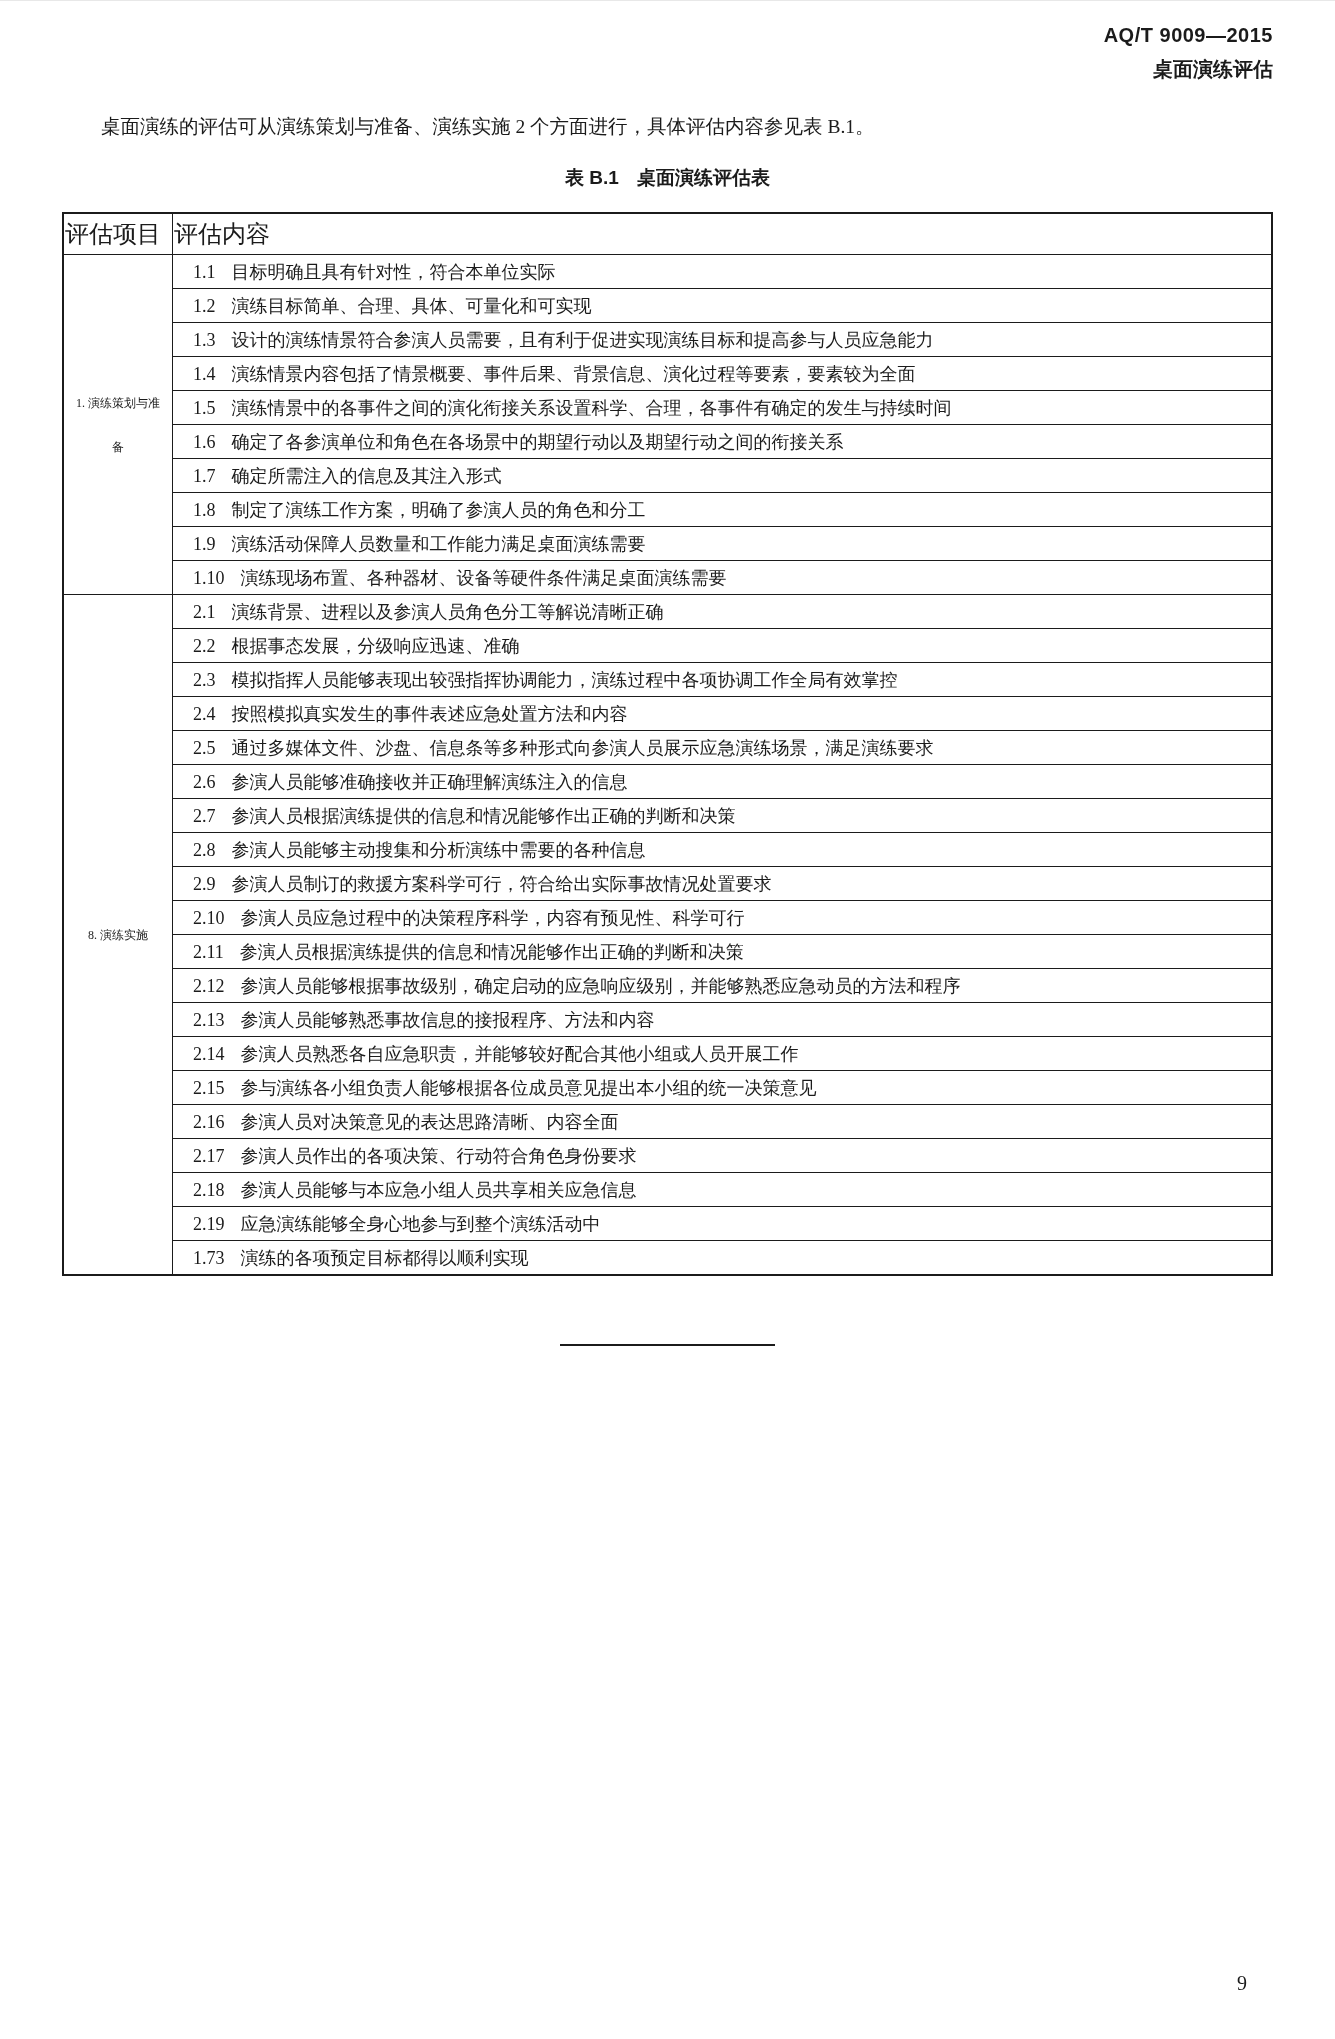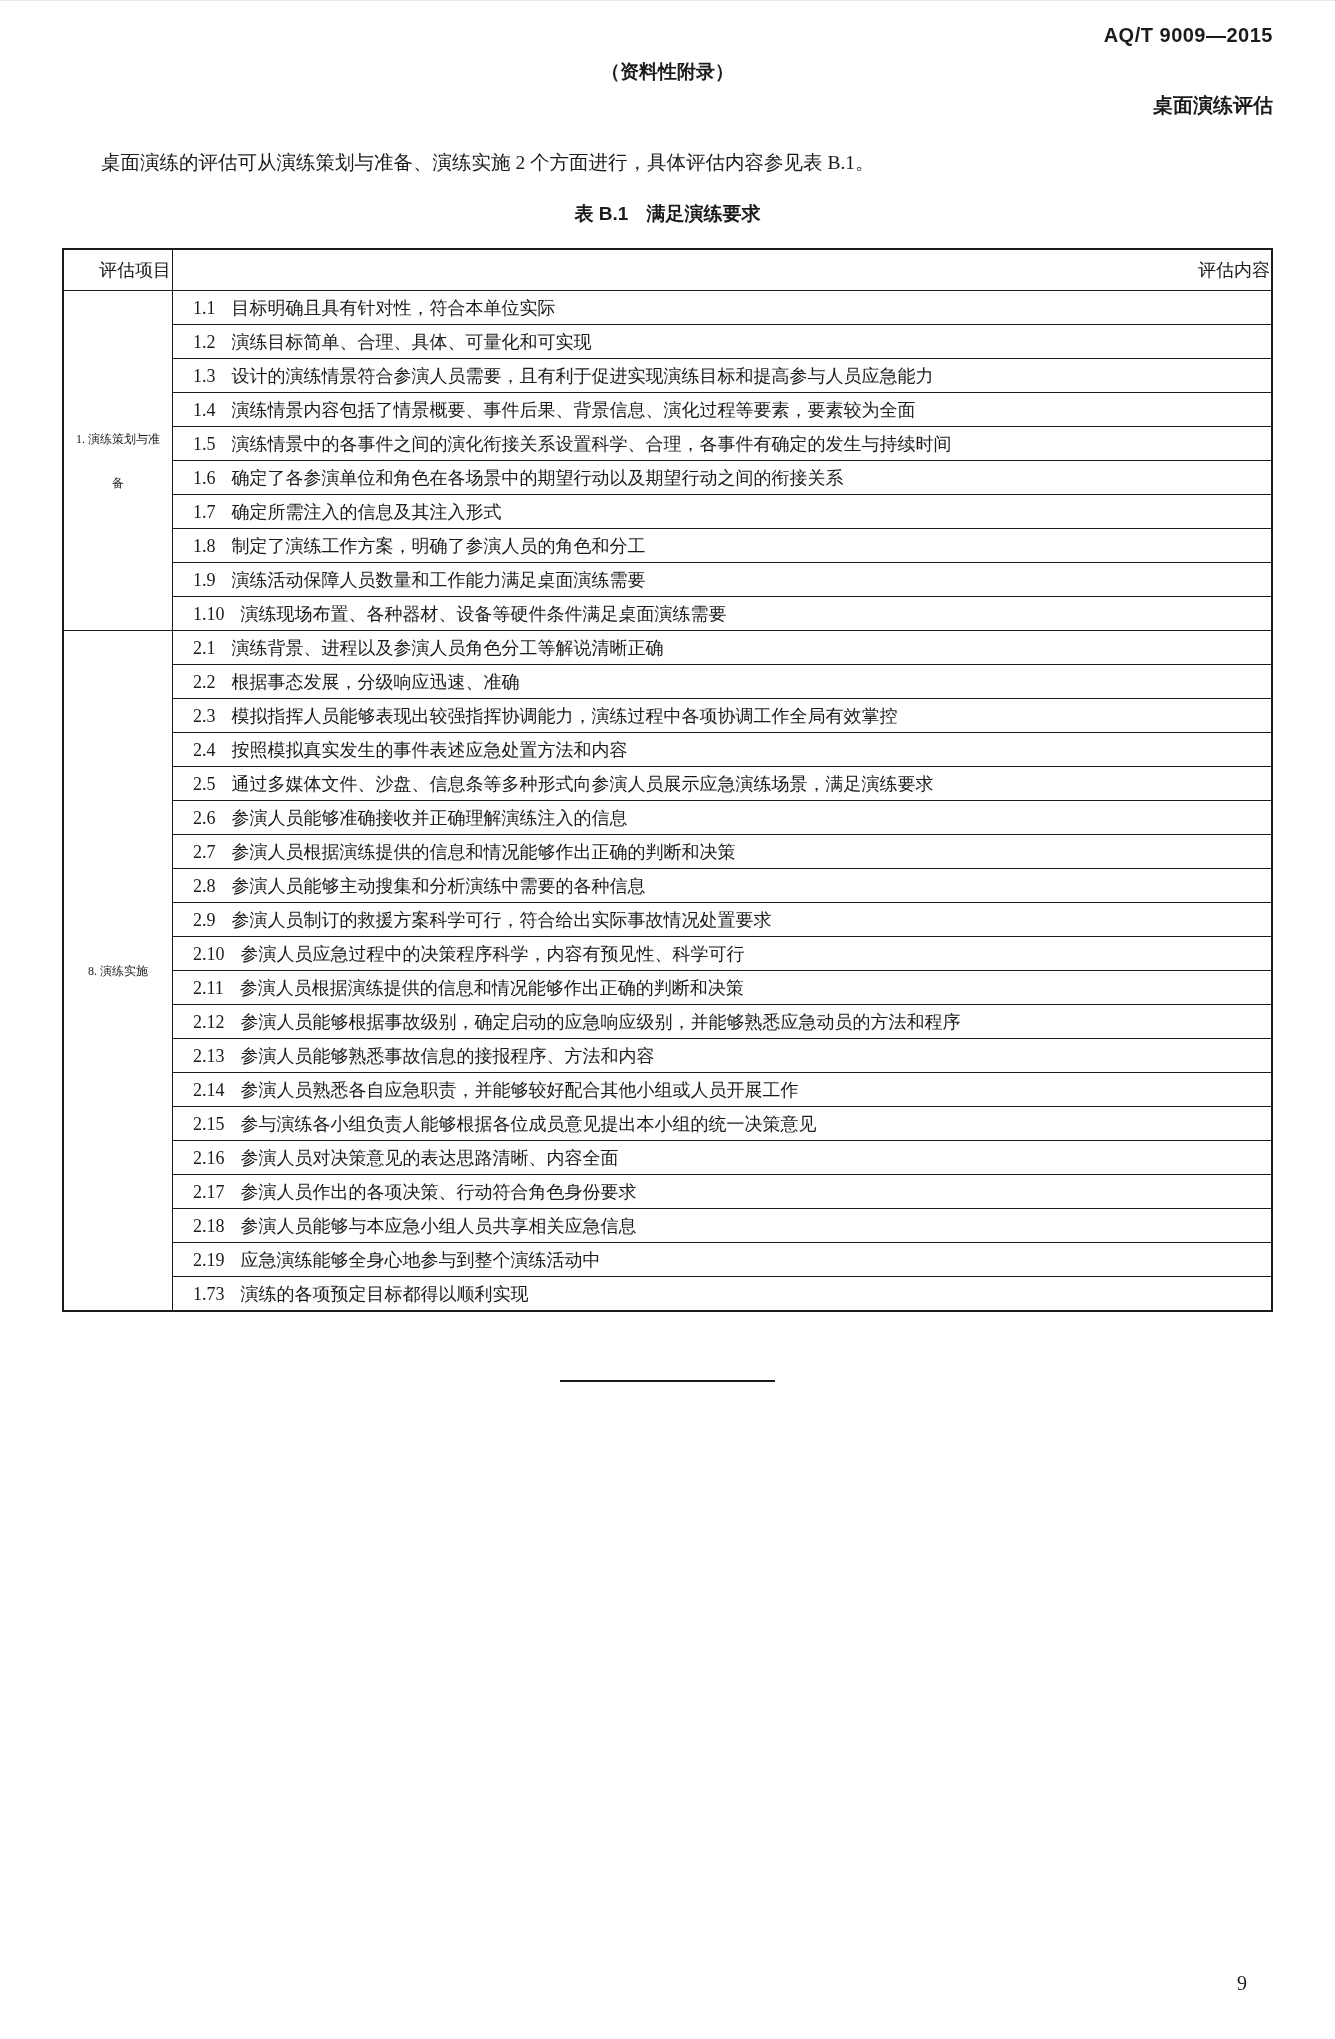--- a/index.html
+++ b/index.html
@@ -71,23 +71,23 @@
     border: 2px solid #1b1b1b;
     font-size: 18px;
   }
   table.eval-table th,
   table.eval-table td {
     border: 1px solid #1b1b1b;
   }
   table.eval-table th {
     font-weight: normal;
     height: 38px;
-    text-align: right;
+    text-align: left;
     vertical-align: middle;
-    font-size: 18px;
+    font-size: 24px;
   }
   td.group-cell {
     width: 88px;
     padding: 0 9px;
     vertical-align: middle;
     text-align: center;
     line-height: 44px;
     font-size: 12px;
   }
   td.content-cell {
@@ -117,27 +117,26 @@
 </style>
 </head>
 <body>
 
 <div class="page">
 
   <div class="doc-header">
     <span>AQ/T 9009—2015</span>
   </div>
 
-  <div class="appendix-subtitle">（资料性附录）</div>
   <div class="appendix-section-title">桌面演练评估</div>
 
   <p class="intro">桌面演练的评估可从演练策划与准备、演练实施 2 个方面进行，具体评估内容参见表 B.1。</p>
 
   <div class="table-caption">
-    <span class="cap-label">表 B.1</span><span>满足演练要求</span>
+    <span class="cap-label">表 B.1</span><span>桌面演练评估表</span>
   </div>
 
   <table class="eval-table">
     <thead>
       <tr>
         <th style="width:106px;">评估项目</th>
         <th>评估内容</th>
       </tr>
     </thead>
     <tbody>

